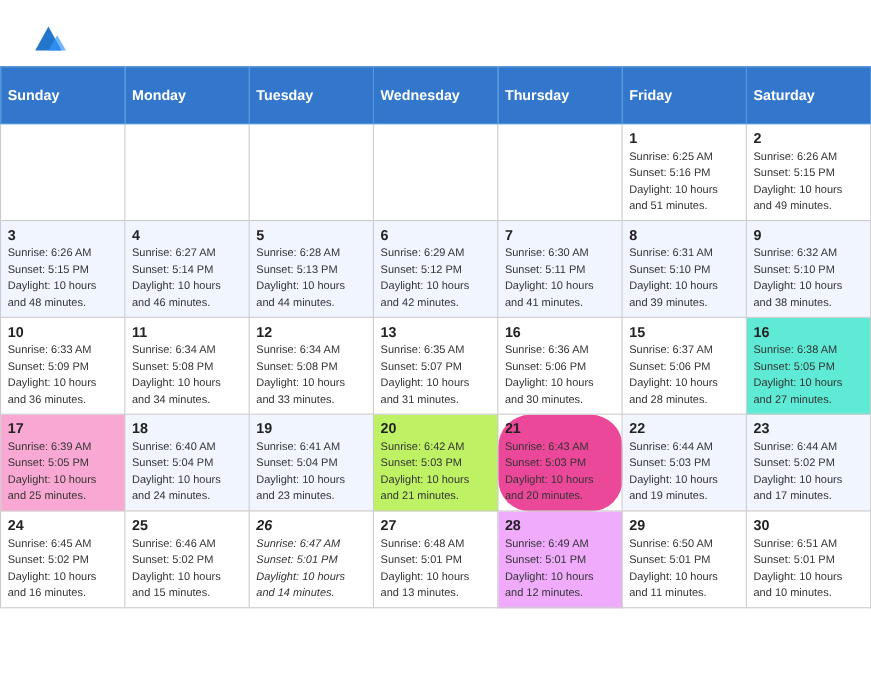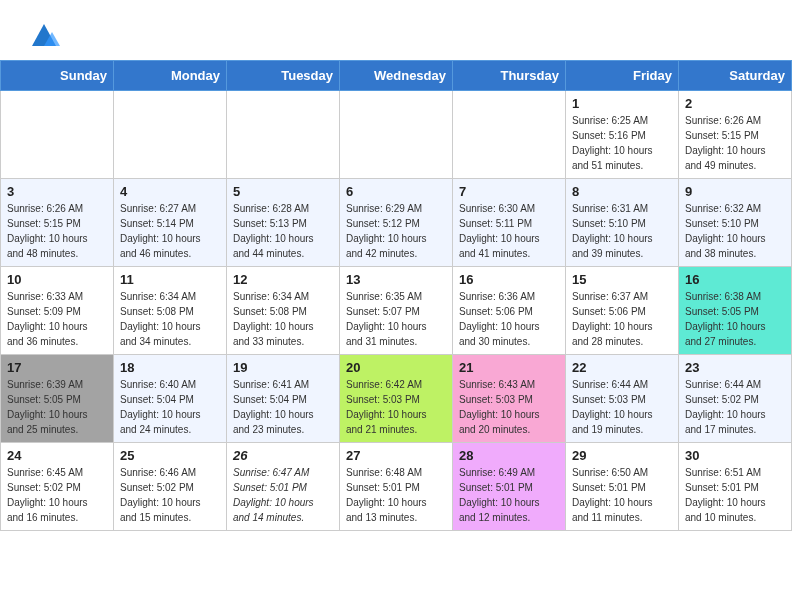--- a/index.html
+++ b/index.html
@@ -54,22 +54,22 @@
       width: 100%;
       border-collapse: collapse;
       border: 1px solid #ccc;
       margin: 0 0 0 0;
     }
     .calendar th {
       background: #3377cc;
       color: #fff;
       font-size: 13px;
       font-weight: bold;
-      padding: 7px 6px;
-      text-align: right;
+      padding: 18px 6px;
+      text-align: left;
       border: 1px solid #5599dd;
     }
     .calendar td {
       vertical-align: top;
       border: 1px solid #ccc;
       padding: 5px 6px;
       font-size: 10.5px;
       color: #222;
       width: 113px;
       min-height: 80px;
@@ -205,37 +205,37 @@
         <td style="background: rgb(255, 255, 255);">
           <div class="day-num">15</div>
           <div class="day-info">Sunrise: 6:37 AM<br>Sunset: 5:06 PM<br>Daylight: 10 hours<br>and 28 minutes.</div>
         </td>
         <td style="background: #5eead4;">
           <div class="day-num">16</div>
           <div class="day-info">Sunrise: 6:38 AM<br>Sunset: 5:05 PM<br>Daylight: 10 hours<br>and 27 minutes.</div>
         </td>
       </tr>
       <tr>
-        <td style="background: #a3a3a3;">
+        <td style="background: #f9a8d4;">
           <div class="day-num">17</div>
           <div class="day-info">Sunrise: 6:39 AM<br>Sunset: 5:05 PM<br>Daylight: 10 hours<br>and 25 minutes.</div>
         </td>
         <td style="background: rgb(240, 245, 255);">
           <div class="day-num">18</div>
           <div class="day-info">Sunrise: 6:40 AM<br>Sunset: 5:04 PM<br>Daylight: 10 hours<br>and 24 minutes.</div>
         </td>
         <td style="background: rgb(240, 245, 255);">
           <div class="day-num">19</div>
           <div class="day-info">Sunrise: 6:41 AM<br>Sunset: 5:04 PM<br>Daylight: 10 hours<br>and 23 minutes.</div>
         </td>
         <td style="background: #bef264;">
           <div class="day-num">20</div>
           <div class="day-info">Sunrise: 6:42 AM<br>Sunset: 5:03 PM<br>Daylight: 10 hours<br>and 21 minutes.</div>
         </td>
-        <td style="background: #f9a8d4;">
+        <td style="background: #ec4899; border-radius: 29px;">
           <div class="day-num">21</div>
           <div class="day-info">Sunrise: 6:43 AM<br>Sunset: 5:03 PM<br>Daylight: 10 hours<br>and 20 minutes.</div>
         </td>
         <td style="background: rgb(240, 245, 255);">
           <div class="day-num">22</div>
           <div class="day-info">Sunrise: 6:44 AM<br>Sunset: 5:03 PM<br>Daylight: 10 hours<br>and 19 minutes.</div>
         </td>
         <td style="background: rgb(240, 245, 255);">
           <div class="day-num">23</div>
           <div class="day-info">Sunrise: 6:44 AM<br>Sunset: 5:02 PM<br>Daylight: 10 hours<br>and 17 minutes.</div>

